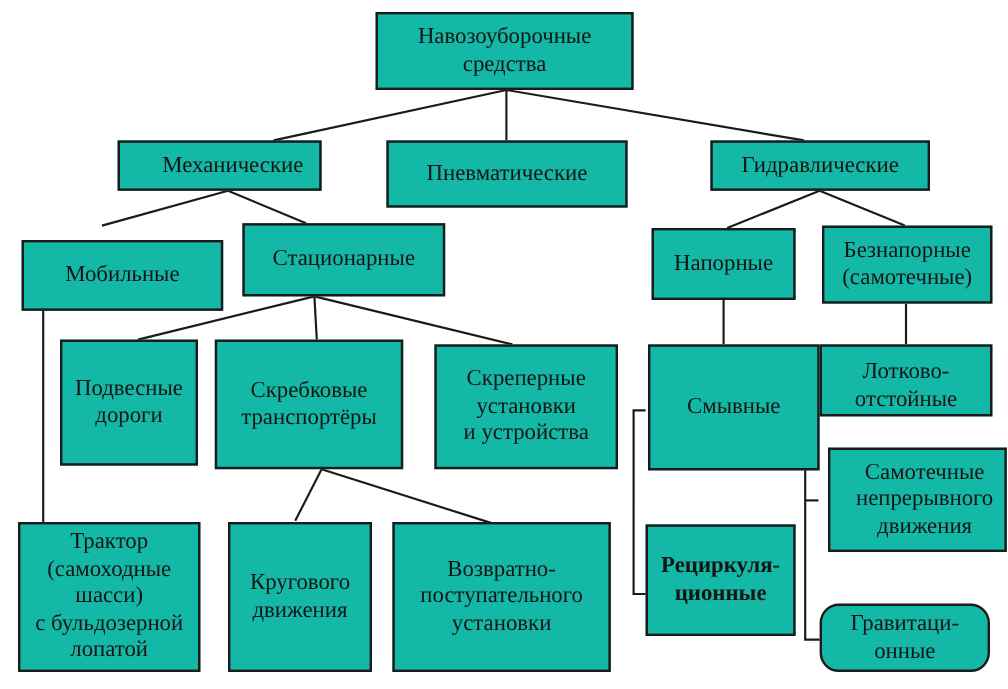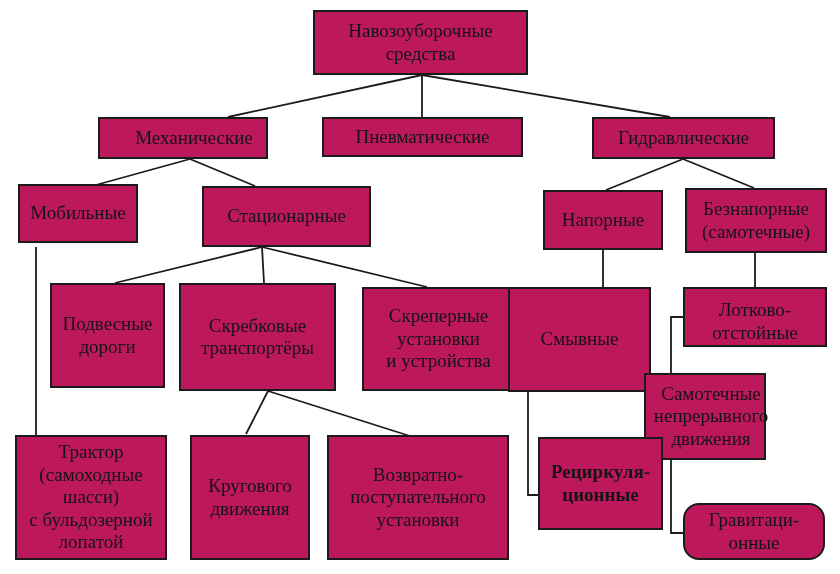--- a/index.html
+++ b/index.html
@@ -19,21 +19,21 @@
     position: absolute;
     left: 0;
     top: 0;
     width: 840px;
     height: 574px;
   }
   .node {
     position: absolute;
     box-sizing: border-box;
     border: 2px solid #1b1b1b;
-    background: #be185d;
+    background: #14b8a6;
     display: flex;
     align-items: center;
     justify-content: center;
     text-align: center;
     color: #141414;
   }
   .node-label {
     display: block;
     white-space: pre-line;
     font-size: 19px;
@@ -66,27 +66,27 @@
       <polyline points="671,417 682,417" fill="none" stroke="#1b1b1b" stroke-width="1.8"></polyline>
     </svg>
 
 <div class="node" style="left: 313px; top: 10px; width: 215px; height: 65px; border-color: rgb(27, 27, 27);">
       <span class="node-label">Навозоуборочные
 средства</span>
     </div>
     <div class="node" style="left: 98px; top: 117px; width: 170px; height: 42px; border-color: rgb(27, 27, 27); padding-left: 22px;">
       <span class="node-label">Механические</span>
     </div>
-    <div class="node" style="left: 322px; top: 117px; width: 201px; height: 40px; border-color: rgb(27, 27, 27);">
+    <div class="node" style="left: 322px; top: 117px; width: 201px; height: 56px; border-color: rgb(27, 27, 27);">
       <span class="node-label">Пневматические</span>
     </div>
     <div class="node" style="left: 592px; top: 117px; width: 183px; height: 42px; border-color: rgb(27, 27, 27);">
       <span class="node-label">Гидравлические</span>
     </div>
-    <div class="node" style="left: 18px; top: 184px; width: 120px; height: 59px; border-color: rgb(27, 27, 27);">
+    <div class="node" style="left: 18px; top: 200px; width: 168px; height: 59px; border-color: rgb(27, 27, 27);">
       <span class="node-label">Мобильные</span>
     </div>
     <div class="node" style="left: 178px; top: 186px; width: 169px; height: 61px; border-color: rgb(27, 27, 27); margin-left: 24px;">
       <span class="node-label">Стационарные</span>
     </div>
     <div class="node" style="left: 543px; top: 190px; width: 120px; height: 60px; border-color: rgb(27, 27, 27);">
       <span class="node-label">Напорные</span>
     </div>
     <div class="node" style="left: 685px; top: 188px; width: 142px; height: 65px; border-color: rgb(27, 27, 27);">
       <span class="node-label">Безнапорные
@@ -98,28 +98,28 @@
     </div>
     <div class="node" style="left: 179px; top: 283px; width: 157px; height: 108px; border-color: rgb(27, 27, 27);">
       <span class="node-label">Скребковые
 транспортёры</span>
     </div>
     <div class="node" style="left: 362px; top: 287px; width: 153px; height: 104px; border-color: rgb(27, 27, 27); justify-content: center;">
       <span class="node-label">Скреперные
 установки
 и устройства</span>
     </div>
-    <div class="node" style="left: 508px; top: 287px; width: 143px; height: 105px; border-color: rgb(27, 27, 27);">
+    <div class="node" style="left: 540px; top: 287px; width: 143px; height: 105px; border-color: rgb(27, 27, 27);">
       <span class="node-label">Смывные</span>
     </div>
     <div class="node" style="left: 683px; top: 287px; width: 144px; height: 60px; border-color: rgb(27, 27, 27); align-items: flex-end;">
       <span class="node-label">Лотково-
 отстойные</span>
     </div>
-    <div class="node" style="left: 644px; top: 373px; width: 122px; height: 87px; border-color: rgb(27, 27, 27); padding-left: 12px;">
+    <div class="node" style="left: 690px; top: 373px; width: 149px; height: 87px; border-color: rgb(27, 27, 27); padding-left: 12px;">
       <span class="node-label">Самотечные
 непрерывного
 движения</span>
     </div>
     <div class="node" style="left: 15px; top: 435px; width: 152px; height: 125px; border-color: rgb(27, 27, 27);">
       <span class="node-label">Трактор
 (самоходные
 шасси)
 с бульдозерной
 лопатой</span>

